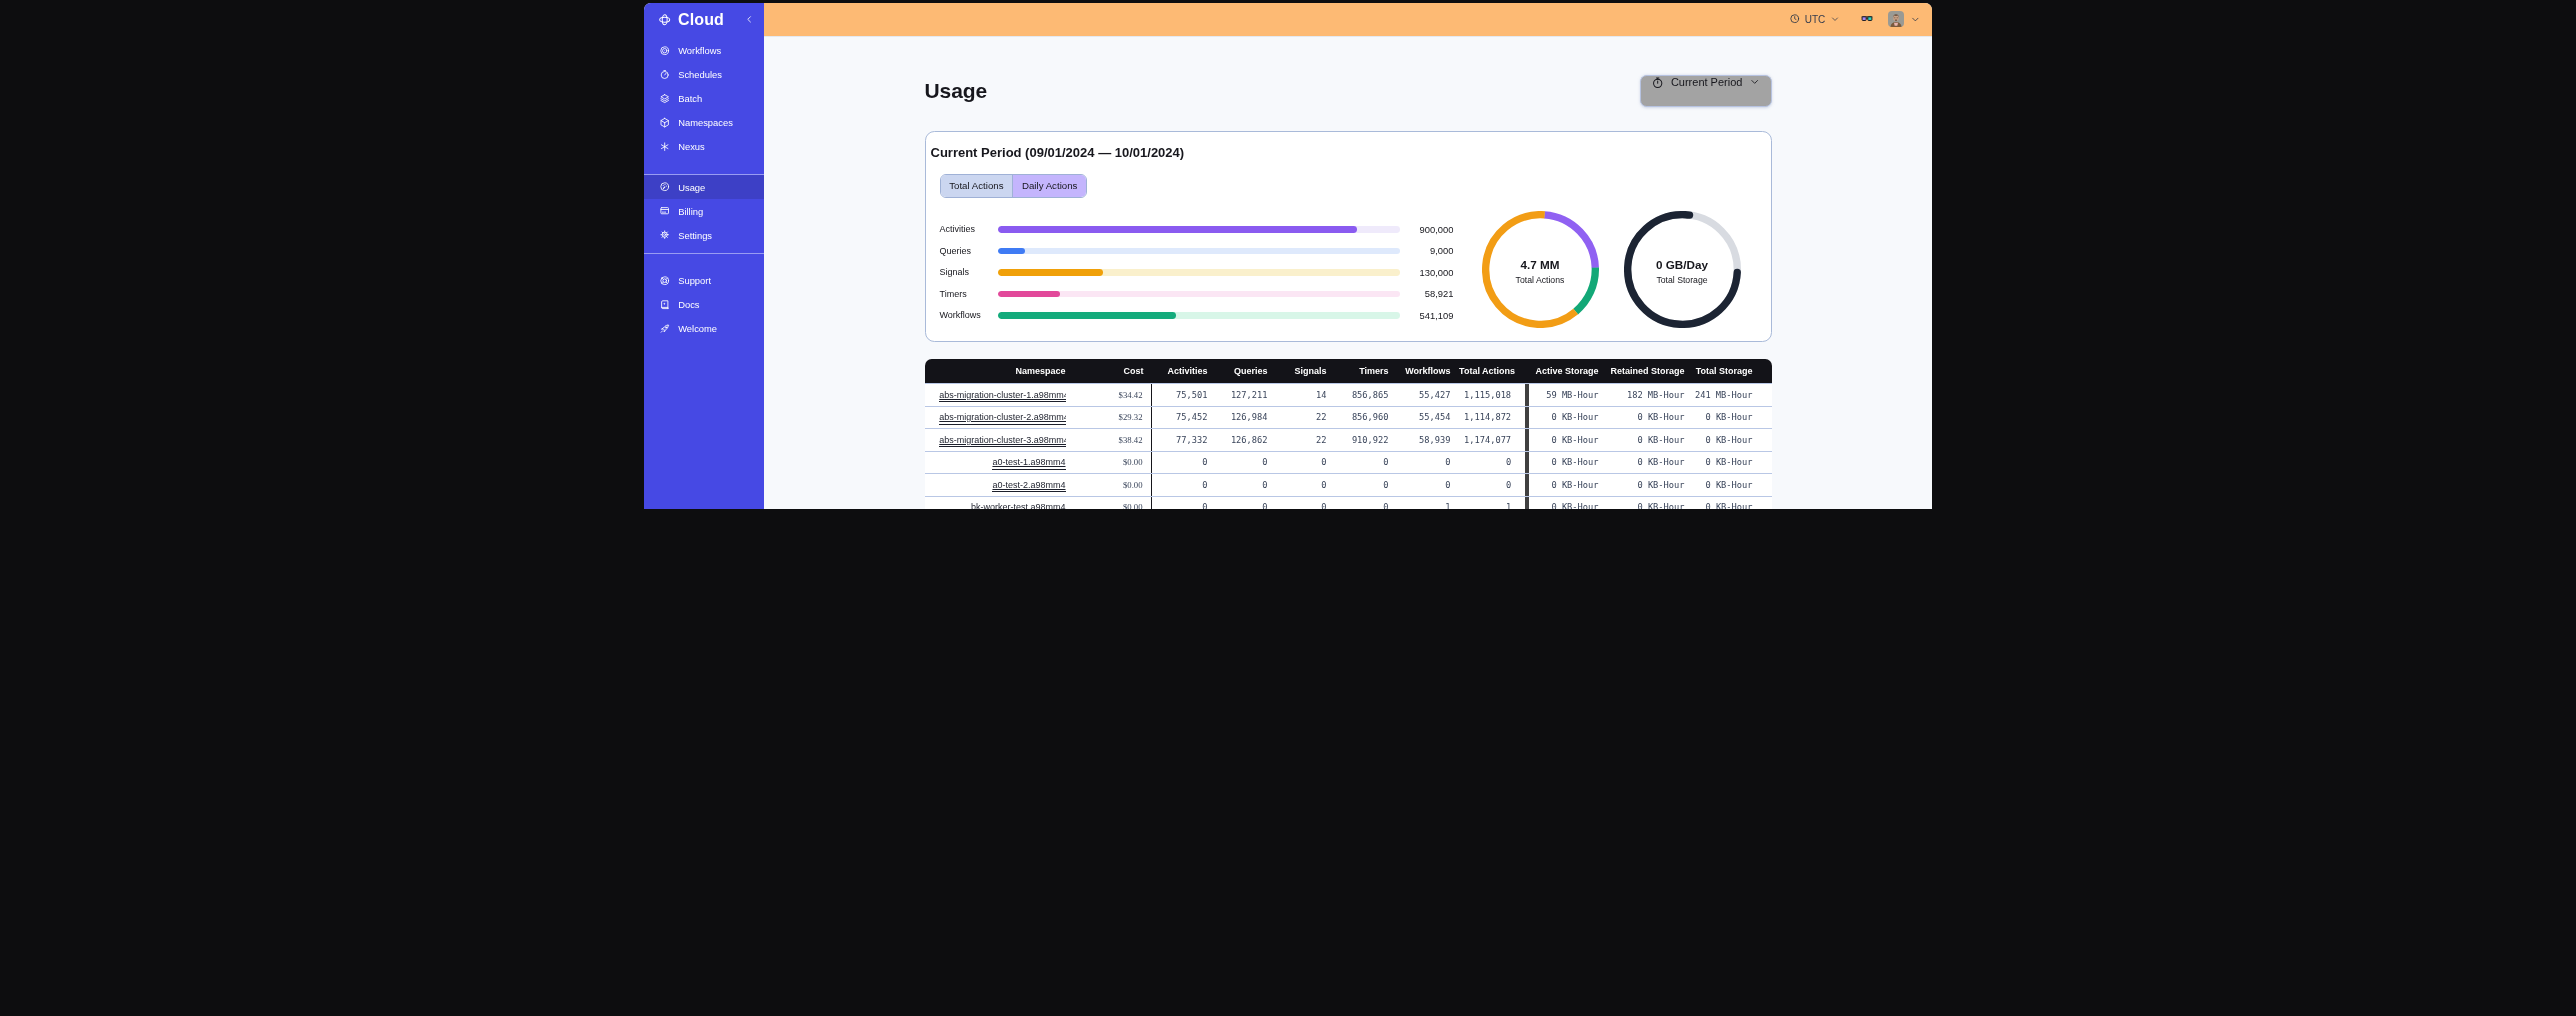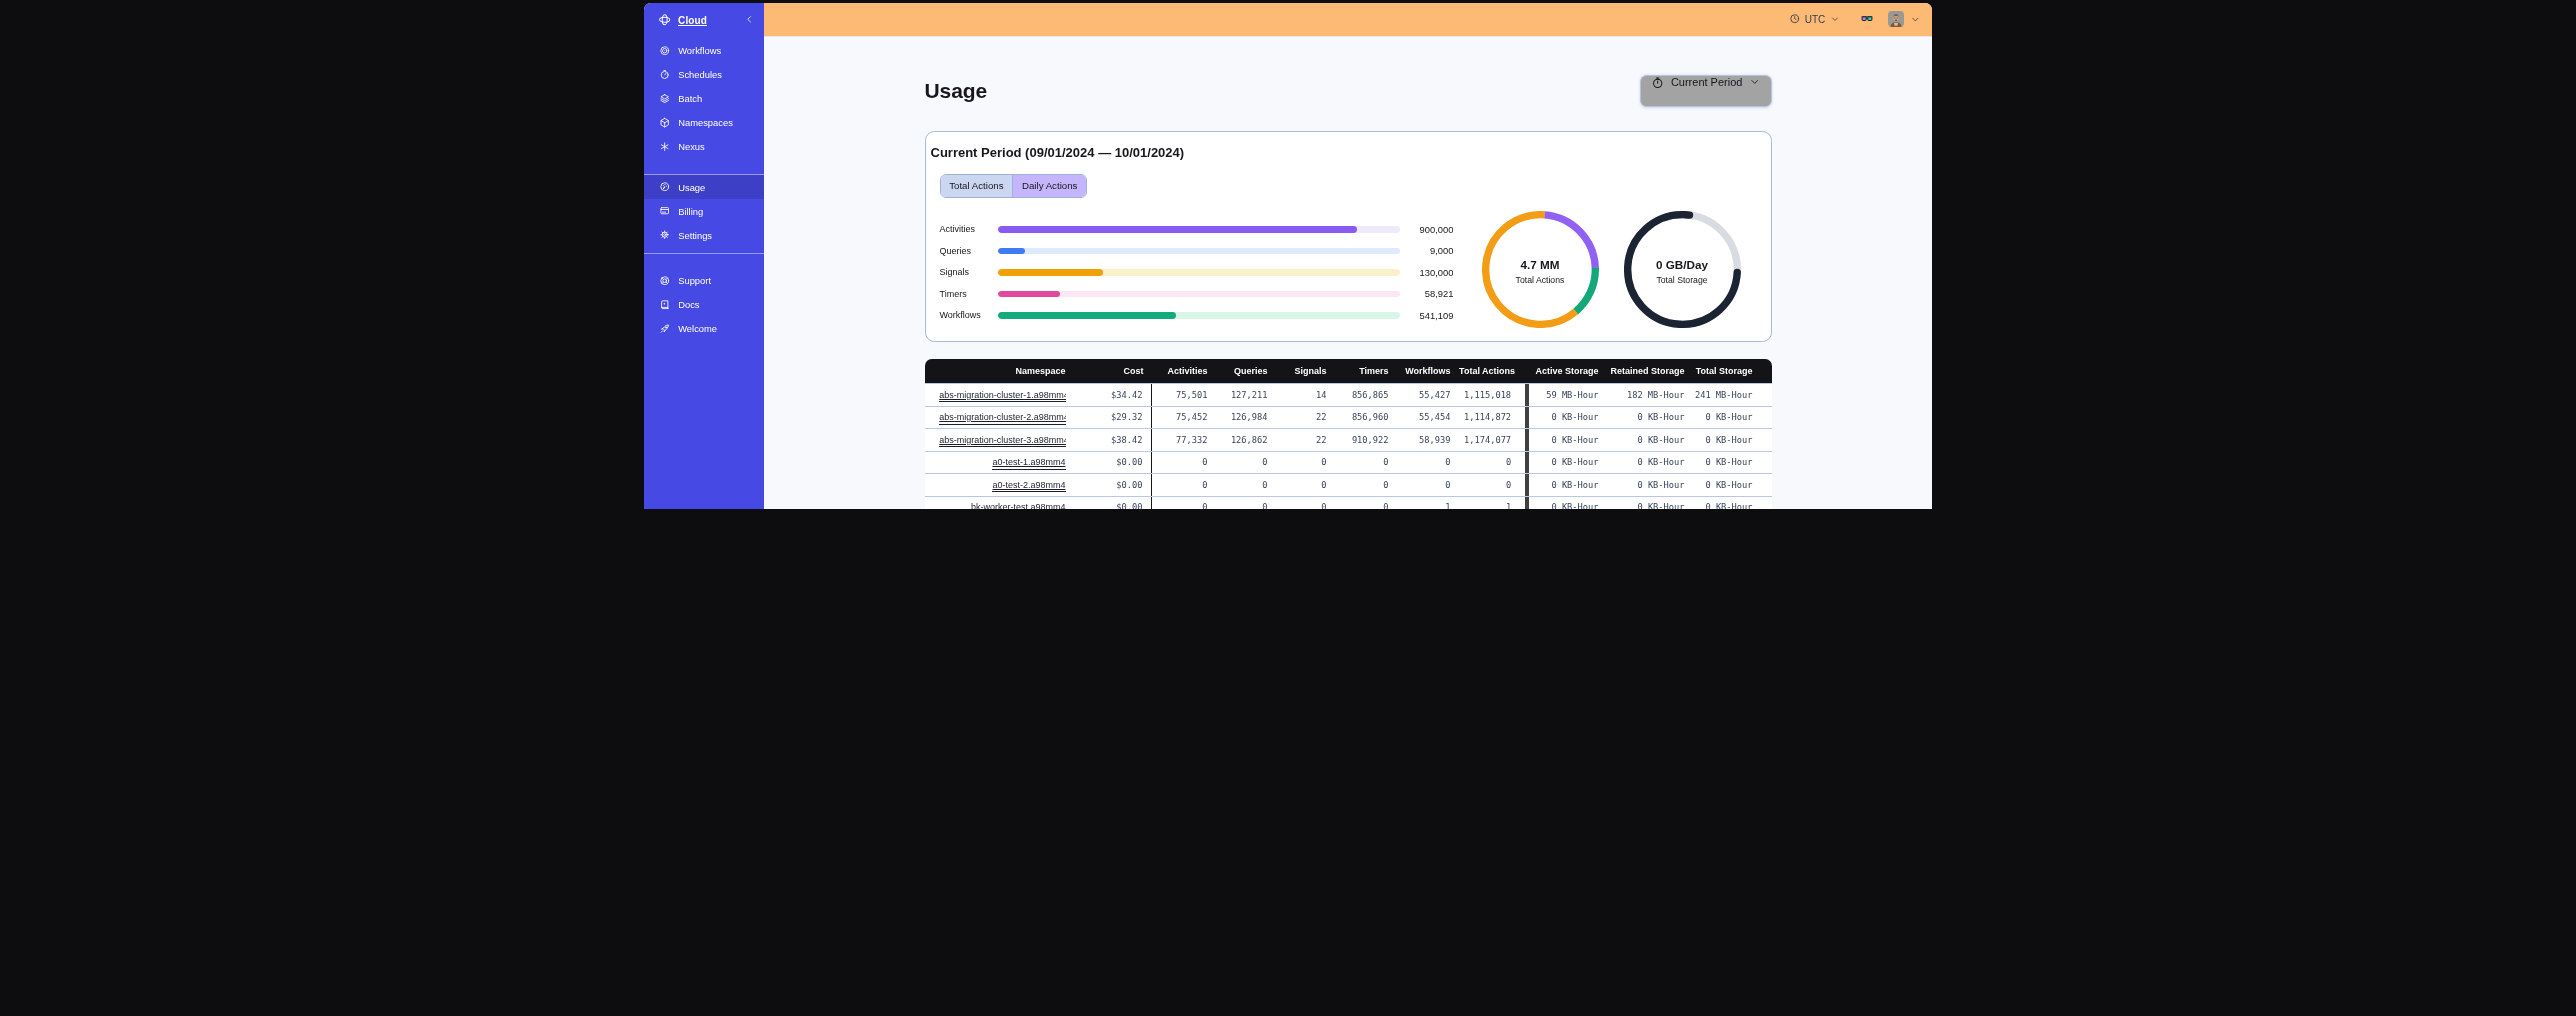--- a/index.html
+++ b/index.html
@@ -1,20 +1,20 @@
 <!DOCTYPE html>
 <html style="font-size:10.7px"><head>
 <meta charset="utf-8">
 <style>
   html,body{margin:0;padding:0;background:#0d0d0f;font-family:"Liberation Sans",sans-serif;-webkit-font-smoothing:antialiased;}
   .window{width:1288px;height:506px;margin:2.7px auto 0 auto;border-radius:6.7px 6.7px 0 0;overflow:hidden;display:flex;background:#F7F9FC;}
   
   .sidebar{width:120px;flex-shrink:0;background:#4649E4;color:#fff;display:flex;flex-direction:column;}
   .brand{height:35px;display:flex;align-items:center;padding:0 9.4px 0 14px;gap:6.7px;}
-  .brand-label{font-size:10px;font-weight:700;letter-spacing:0.1px;flex:1;text-decoration:underline;}
+  .brand-label{font-size:16px;font-weight:700;letter-spacing:0.1px;flex:1;}
   .nav-item{height:24px;display:flex;align-items:center;gap:7.4px;padding-left:15.4px;font-size:9.4px;font-weight:500;cursor:pointer;}
   .nav-item.active{background:#3D40C6;}
   .nav-item .ic{width:11.4px;height:11.4px;flex-shrink:0;display:flex;}
   .sb-divider{height:0.7px;background:rgba(235,240,255,.5);}
   .sb-gap-a{height:16px;}
   .sb-gap-b{height:6px;}
   .sb-gap-c{height:14.8px;}
   .sb-pad-top{height:0.7px;}
   svg.stroke{fill:none;stroke:currentColor;stroke-width:1.8;stroke-linecap:round;stroke-linejoin:round;}
   
@@ -54,21 +54,21 @@
   .tgrid{display:grid;grid-template-columns:141px 86px 56px 60px 59px 62px 62px 78px 70px 86px 86px;align-items:center;}
   .thead{height:24px;background:#131318;border-radius:6.7px 6.7px 0 0;color:#fff;font-size:9px;font-weight:600;}
   .trow{height:21.5px;background:#fff;border-top:0.7px solid #B9C7E5;}
   .trow:first-of-type{border-top:none;}
   .c{text-align:right;white-space:nowrap;}
   .c-ns{text-align:right;padding-left:14.8px;overflow:hidden;}
   .c-cost{padding-right:8px;text-align:center;}
   .c-ta{padding-right:13.4px;}
   .c-ts{padding-right:18px;}
   .trow .c-cost,.thead .c-cost{height:100%;display:flex;align-items:center;justify-content:flex-end;box-sizing:border-box;}
-  .trow .c-cost{border-right:1px solid #15151A;}
+  .trow .c-cost{border-right:1px solid #15151A;font-family:Liberation Serif, serif;}
   .trow .c-ta{height:100%;display:flex;align-items:center;justify-content:flex-end;box-sizing:border-box;border-right:4px solid #404040;}
   .thead .c-ta{height:100%;display:flex;align-items:center;justify-content:flex-end;box-sizing:border-box;}
   .num{font-family:"DejaVu Sans Mono","Liberation Mono",monospace;font-size:8.7px;color:#39445A;}
   .ns-link{font-size:9px;color:#1D202C;text-decoration:underline;text-underline-offset:1.3px;border-bottom:0.7px solid #1D202C;line-height:1.1;display:inline-block;padding-bottom:0.7px;cursor:pointer;}
 </style>
 </head>
 <body>
 
 <div class="window">
 

